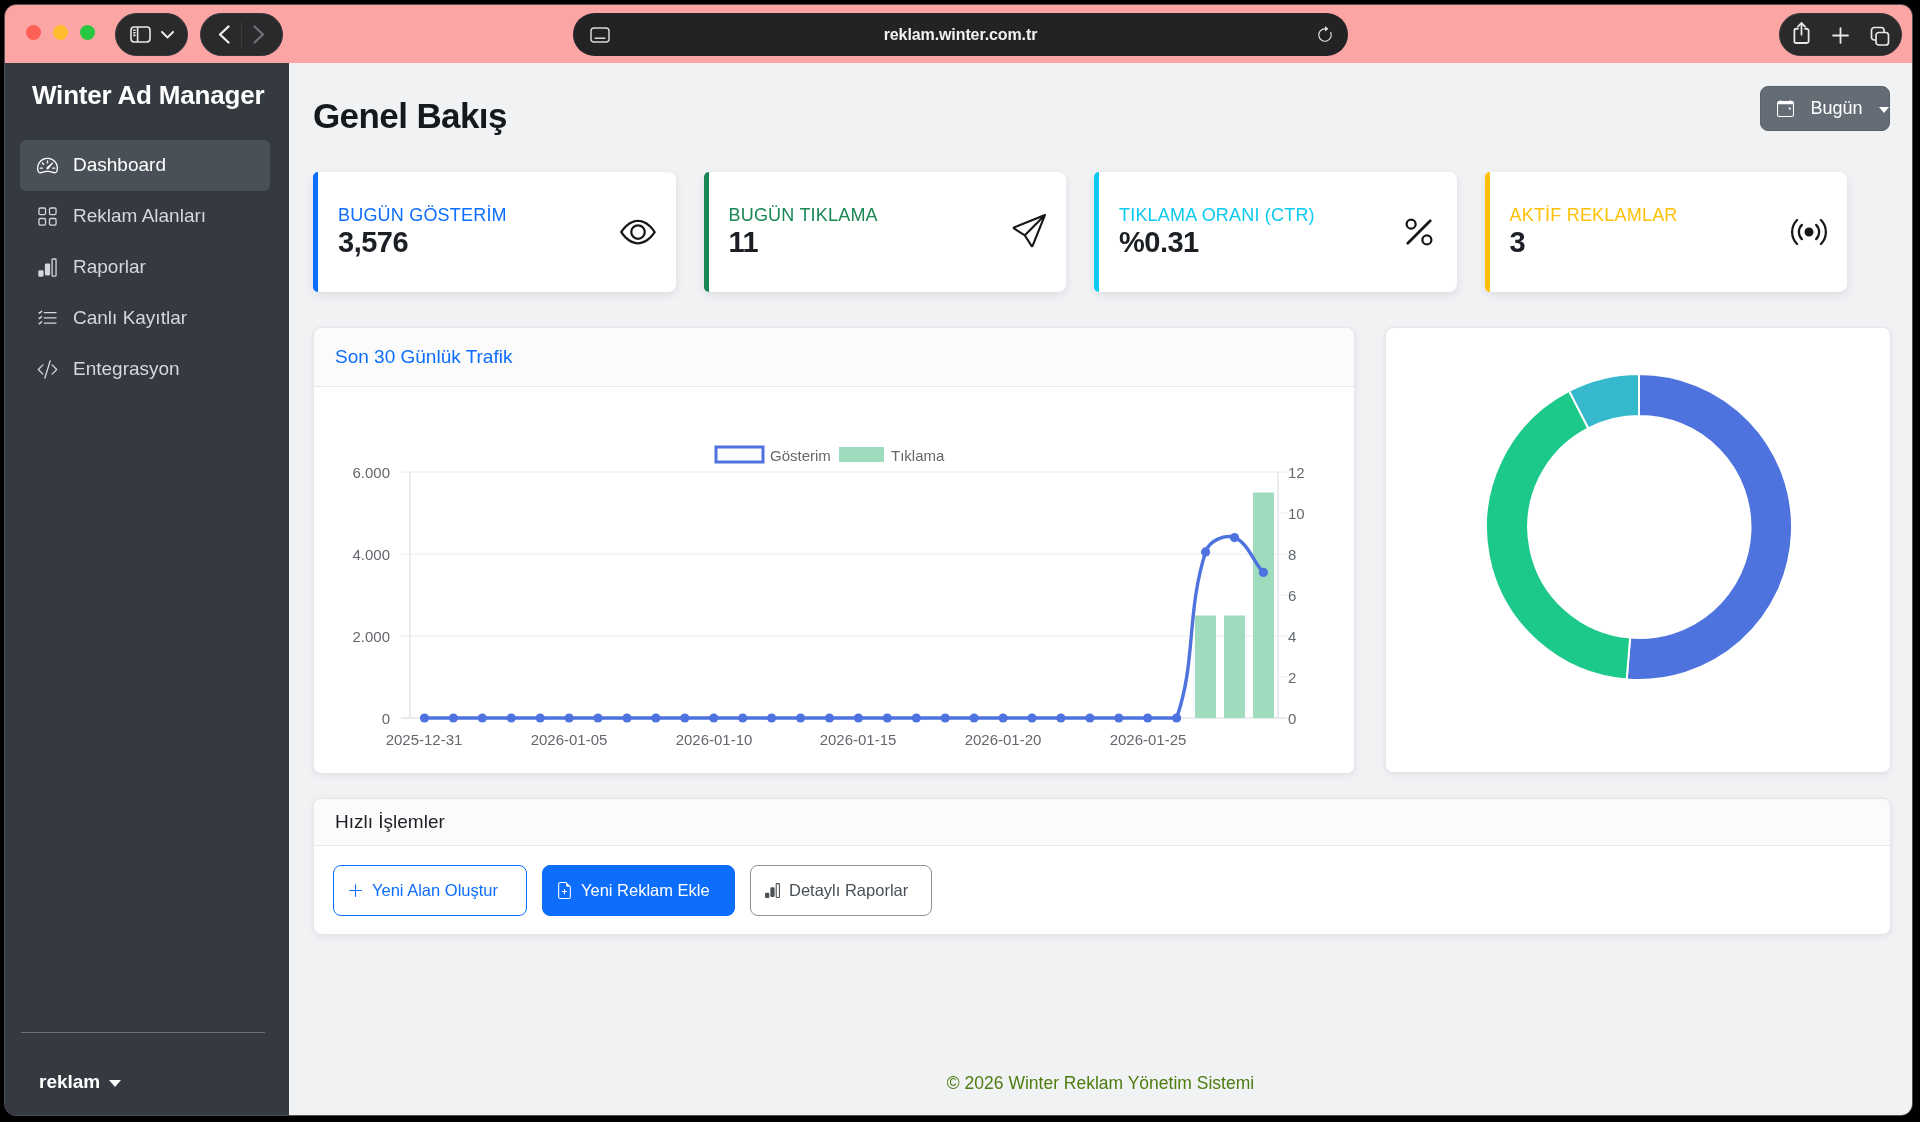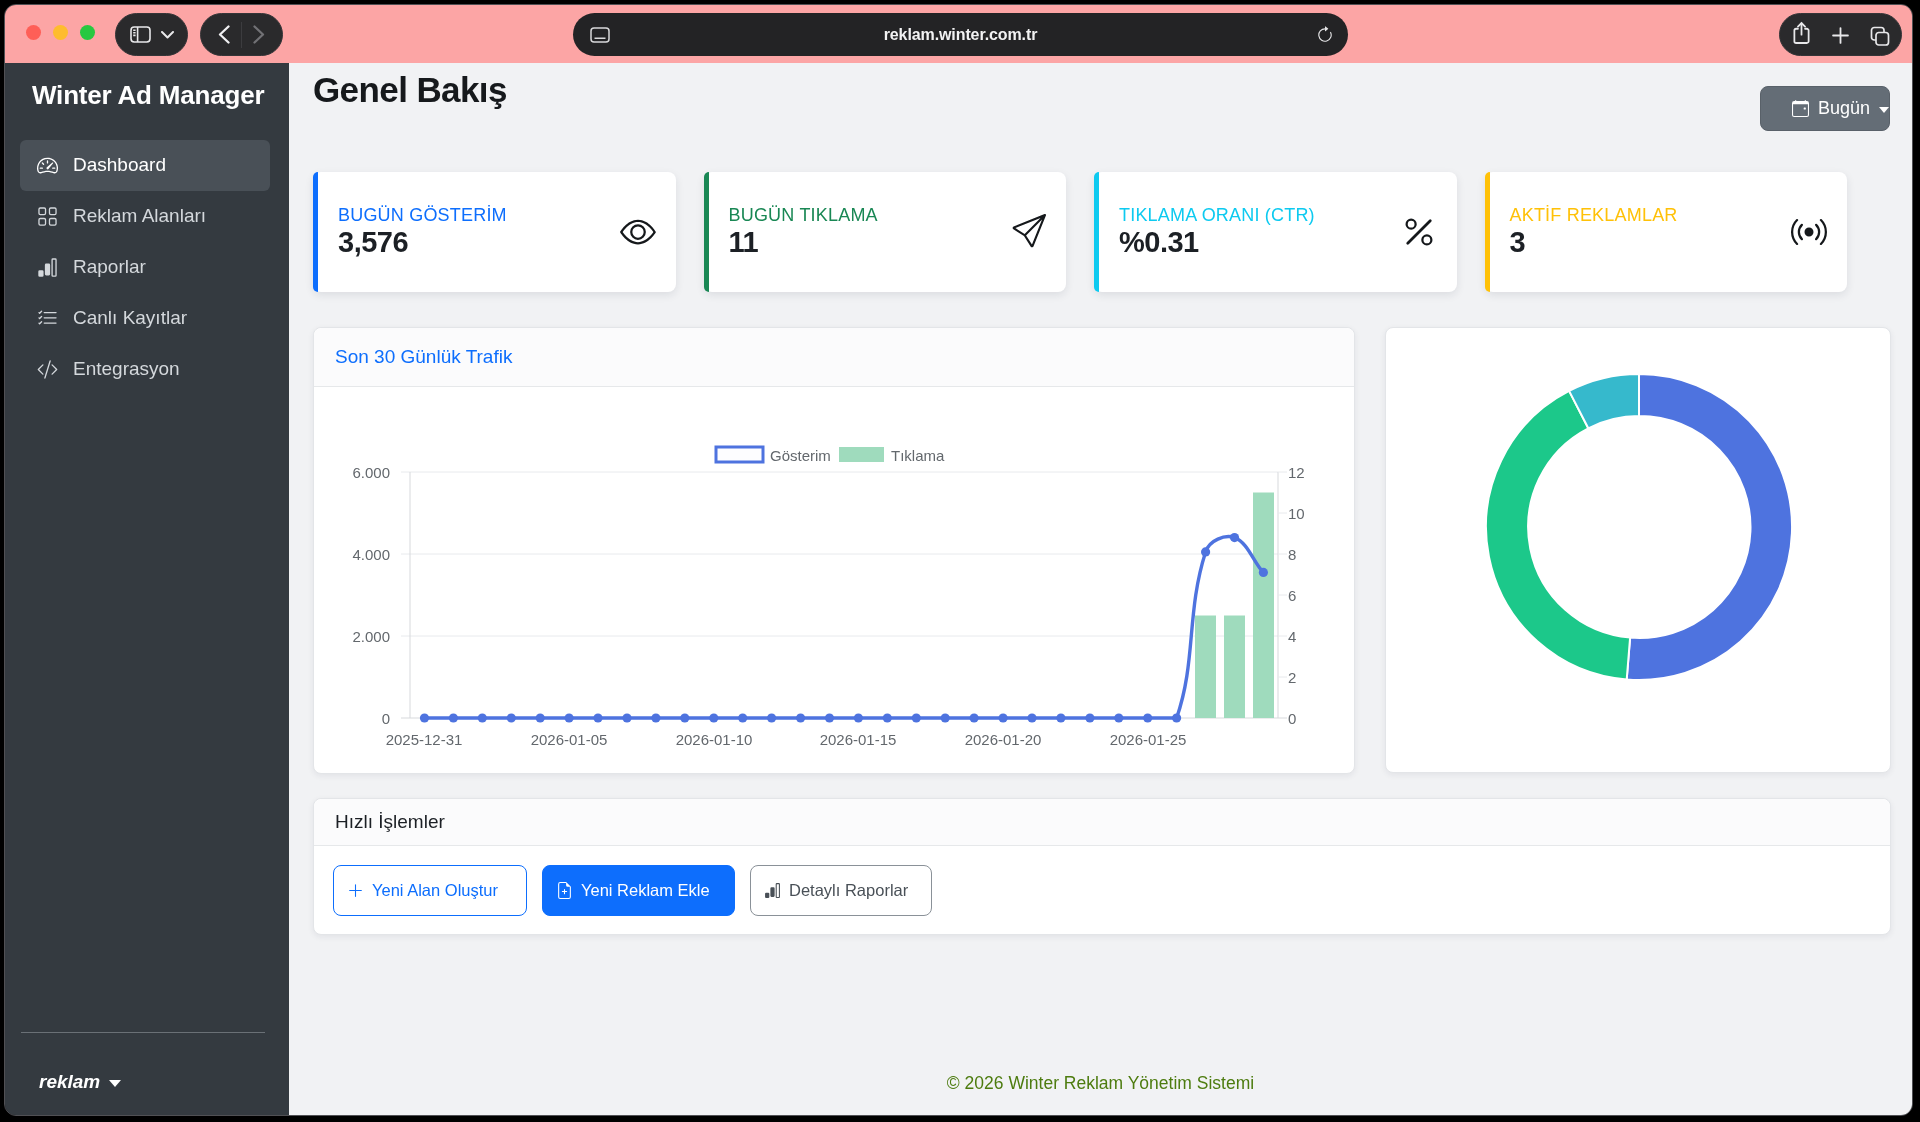--- a/index.html
+++ b/index.html
@@ -20,28 +20,28 @@
 .addr-txt { position:absolute; left:0; right:0; text-align:center; font-size:16px; font-weight:600; letter-spacing:-.1px; }
 .tb-ic { position:absolute; top:13px; }
 
 .cbody { display:flex; height:1053px; }
 .sidebar { position:relative; width:284px; background:#343a40; flex:none; }
 .sb-title { color:#fff; font-size:26px; font-weight:700; padding:17px 0 0 27px; letter-spacing:-.2px; line-height:1.18; }
 .nav { margin-top:29px; }
 .nav a { display:flex; align-items:center; height:51px; width:250px; margin-left:15px; border-radius:6px; color:#d4d8dc; font-size:19px; text-decoration:none; padding-left:17px; gap:15px; }
 .nav a.active { background:#495057; color:#fff; }
 .nav svg { flex:none; }
-.sb-foot { position:absolute; left:16px; right:24px; bottom:0;font-style:italic; }
+.sb-foot { position:absolute; left:16px; right:24px; bottom:0; }
 .sb-hr { height:1px; background:#6a7076; margin-bottom:0; }
 .sb-user { color:#fff; font-weight:700; font-size:19px; padding:38px 0 23px 18px; display:flex; align-items:center; gap:9px; }
 .caret-dn { width:0; height:0; border-left:6.5px solid transparent; border-right:6.5px solid transparent; border-top:7px solid #fff; margin-top:2px; }
 
 .main { position:relative; flex:1; background:#f1f2f4; }
-.h1 { position:absolute; left:24px; top:9px; font-size:35px; font-weight:700; color:#16191c; letter-spacing:-.6px; line-height:1; }
-.btn-bugun { position:absolute; right:22px; top:23px; height:45px; width:130px; background:#646d76; border:1px solid #596169; border-radius:8px; color:#fff; font-size:18px; display:flex; align-items:center; justify-content:flex-end; gap:9px;padding-left:16px; }
+.h1 { position:absolute; left:24px; top:35px; font-size:35px; font-weight:700; color:#16191c; letter-spacing:-.6px; line-height:1; }
+.btn-bugun { position:absolute; right:22px; top:23px; height:45px; width:130px; background:#646d76; border:1px solid #596169; border-radius:8px; color:#fff; font-size:18px; display:flex; align-items:center; justify-content:space-between; gap:9px;padding-left:16px; }
 .btn-bugun .caret-dn { border-top-color:#fff; border-left-width:5.5px; border-right-width:5.5px; border-top-width:6px; }
 
 .stats { position:absolute; left:24px; top:109px; width:1534px; display:flex; gap:28px; }
 .scard { position:relative; flex:1; height:120px; background:#fff; border-radius:8px; box-shadow:0 3px 8px rgba(25,35,60,.10); padding:33px 20px 0 25px; }
 .scard::before { content:""; position:absolute; left:0; top:0; bottom:0; width:5px; border-radius:8px 0 0 8px; background:var(--ac); }
 .scard .t { font-size:18px; letter-spacing:.2px; color:var(--ac); }
 .scard .v { font-size:29px; font-weight:600; color:#1c2025; margin-top:0; letter-spacing:-.5px; }
 .scard .ic { position:absolute; right:20px; top:42px; color:#15181b; }
 
 .card { background:#fff; border:1px solid #e3e5e8; border-radius:8px; box-shadow:0 2px 6px rgba(25,35,60,.07); }

